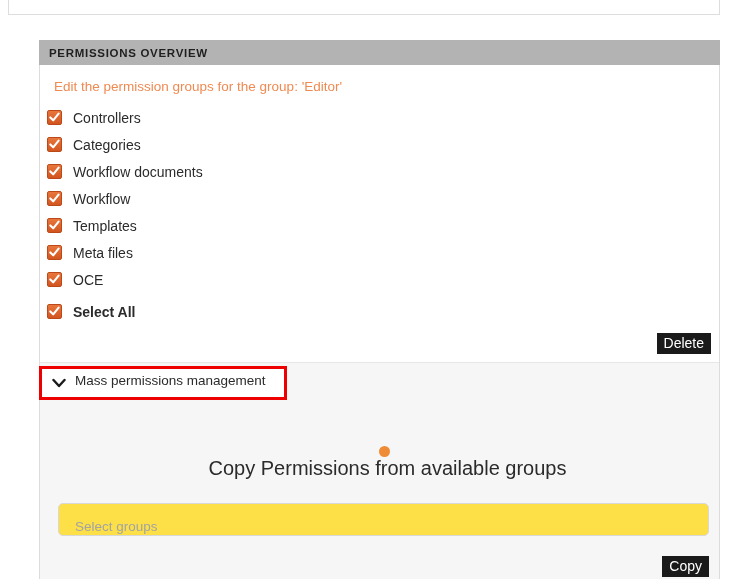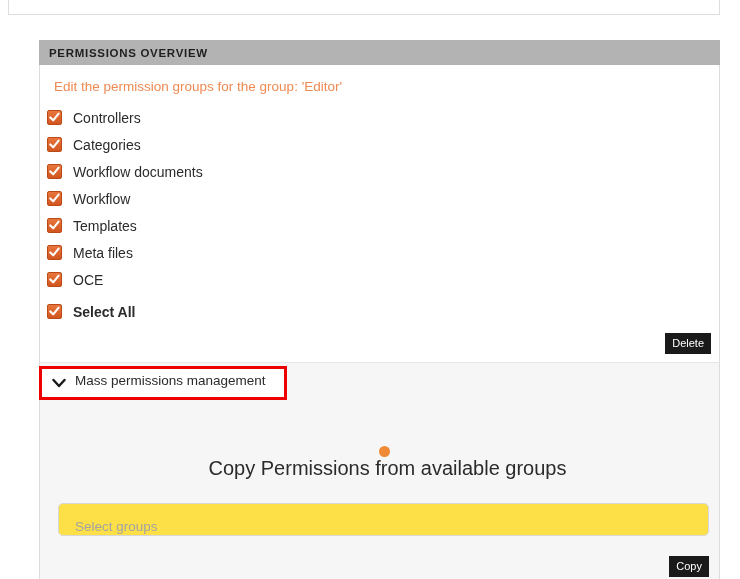--- a/index.html
+++ b/index.html
@@ -117,21 +117,21 @@
 
   
   .delete-row {
     position: absolute;
     right: 8px;
     top: 268px;
   }
   .btn-dark {
     background: #1a1a1a;
     color: #ffffff;
-    font-size: 11px;
+    font-size: 14px;
     padding: 3px 7px 4px 7px;
     border: none;
     display: inline-block;
     line-height: 14px;
     font-family: "Liberation Sans", sans-serif;
     cursor: pointer;
   }
 
   
   .mass-section {

